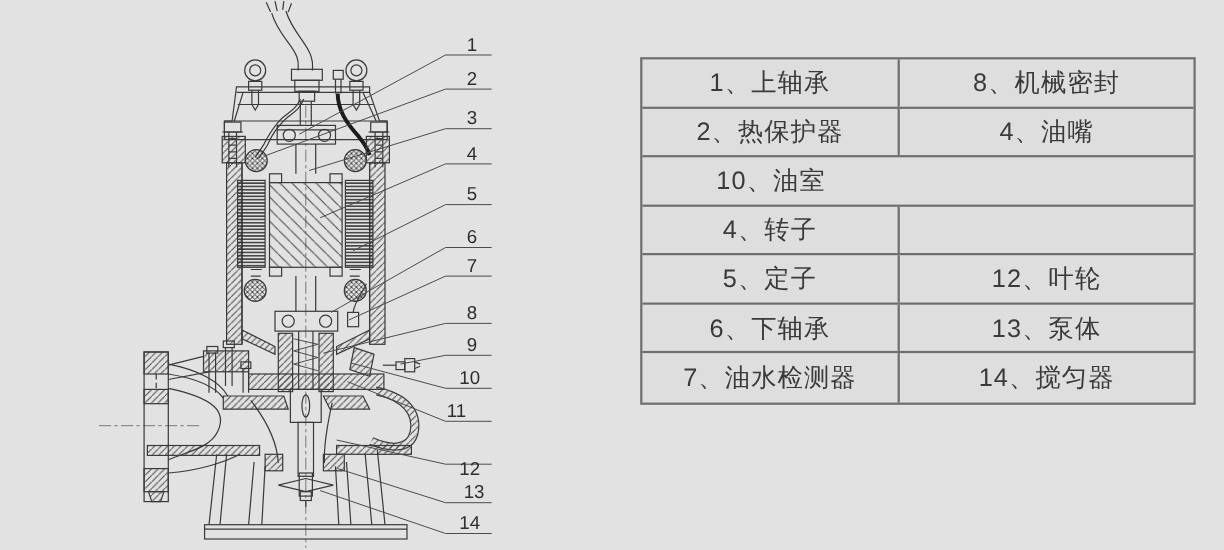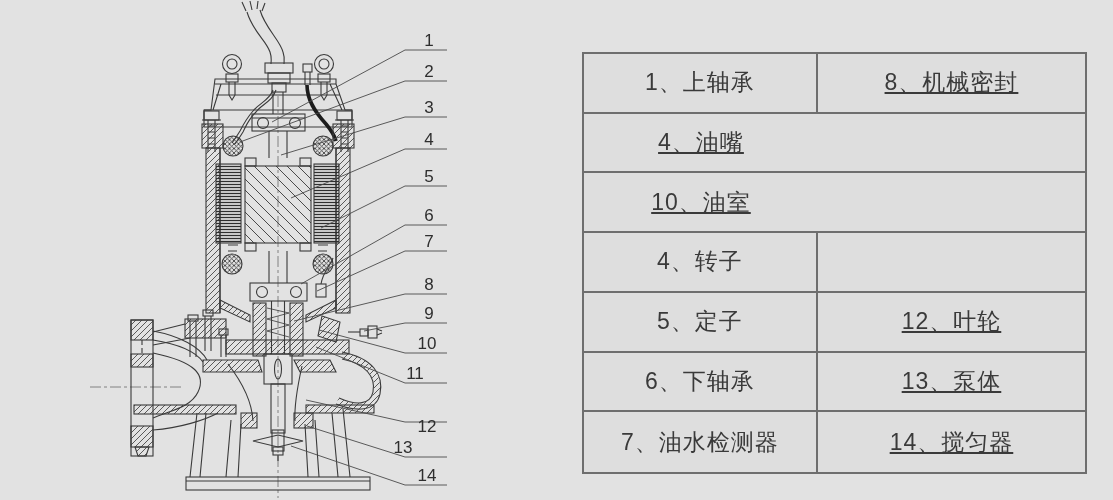--- a/index.html
+++ b/index.html
@@ -15,21 +15,21 @@
     width:30px;height:22px;
     text-align:center;
     font-size:17px;
     color:#2e2e2e;
     line-height:22px;
     user-select:none;
   }
   .parts-table{
     position:absolute;
     left:582px;top:52px;
-    width:505px;height:422px;
+    width:505px;height:316px;
     display:grid;
     grid-template-rows:repeat(7,1fr);
     border:2px solid #6e6e6e;
     background:#dedede;
     box-sizing:border-box;
   }
   .trow{
     display:grid;
     grid-template-columns:46.7% 53.3%;
     border-bottom:2px solid #6e6e6e;
@@ -39,21 +39,21 @@
     display:flex;
     align-items:center;
     justify-content:center;
     font-size:23px;
     color:#3a3a3a;
     letter-spacing:1px;
     border-right:2px solid #6e6e6e;
     overflow:hidden;
     white-space:nowrap;
   }
-  .tcell.right-col{border-right:none;text-decoration:underline;}
+  .tcell.right-col{border-right:none;}
 </style>
 </head>
 <body>
 
 <div class="stage">
 
   <svg width="560" height="500" viewBox="0 0 560 500" style="position:absolute;left:0;top:0;">
     <defs>
       <pattern id="hatch" width="6" height="6" patternUnits="userSpaceOnUse">
         <path d="M0,6 L6,0" stroke="#4a4a4a" stroke-width="0.9"></path>
@@ -278,29 +278,30 @@
   <div class="callout-num" style="left:414px;top:97px">3</div>
   <div class="callout-num" style="left:414px;top:129px">4</div>
   <div class="callout-num" style="left:414px;top:166px">5</div>
   <div class="callout-num" style="left:414px;top:205px">6</div>
   <div class="callout-num" style="left:414px;top:231px">7</div>
   <div class="callout-num" style="left:414px;top:274px">8</div>
   <div class="callout-num" style="left:414px;top:303px">9</div>
   <div class="callout-num" style="left:412px;top:333px">10</div>
   <div class="callout-num" style="left:400px;top:363px">11</div>
   <div class="callout-num" style="left:412px;top:416px">12</div>
-  <div class="callout-num" style="left:388px;top:437px">13</div>
+  <div class="callout-num" style="left:416px;top:437px">13</div>
   <div class="callout-num" style="left:412px;top:465px">14</div>
 
   <div class="parts-table">
     <div class="trow">
       <div class="tcell">1、上轴承</div>
       <div class="tcell right-col">8、机械密封</div>
     </div>
     <div class="trow">
+      <div class="tcell">2、热保护器</div>
       <div class="tcell right-col">4、油嘴</div>
     </div>
     <div class="trow">
       <div class="tcell right-col">10、油室</div>
     </div>
     <div class="trow">
       <div class="tcell">4、转子</div>
     </div>
     <div class="trow">
       <div class="tcell">5、定子</div>

